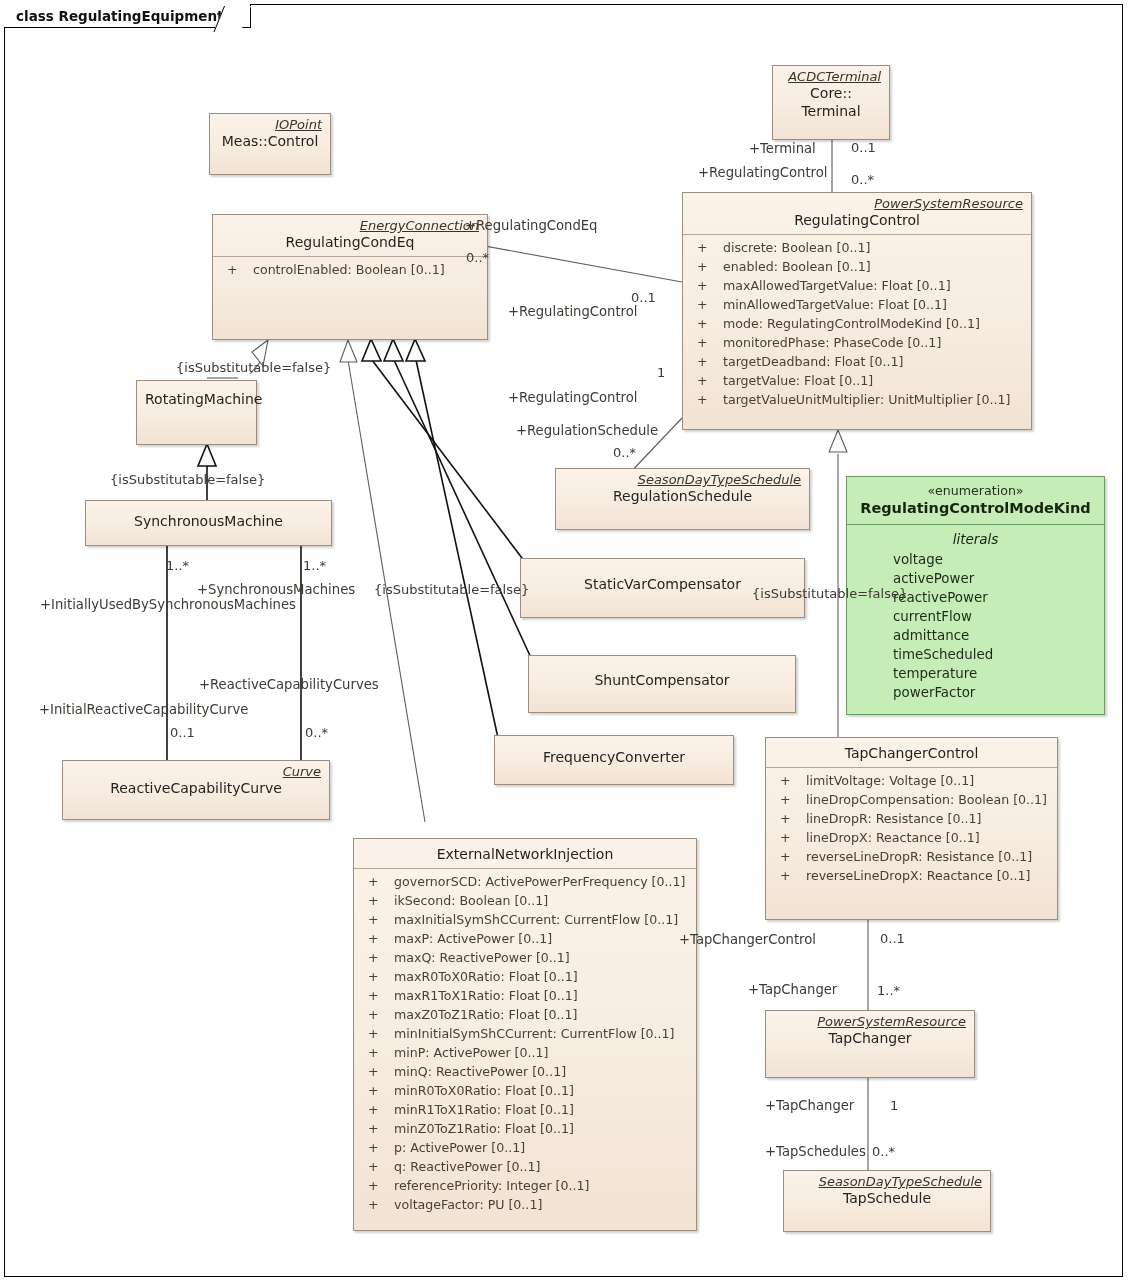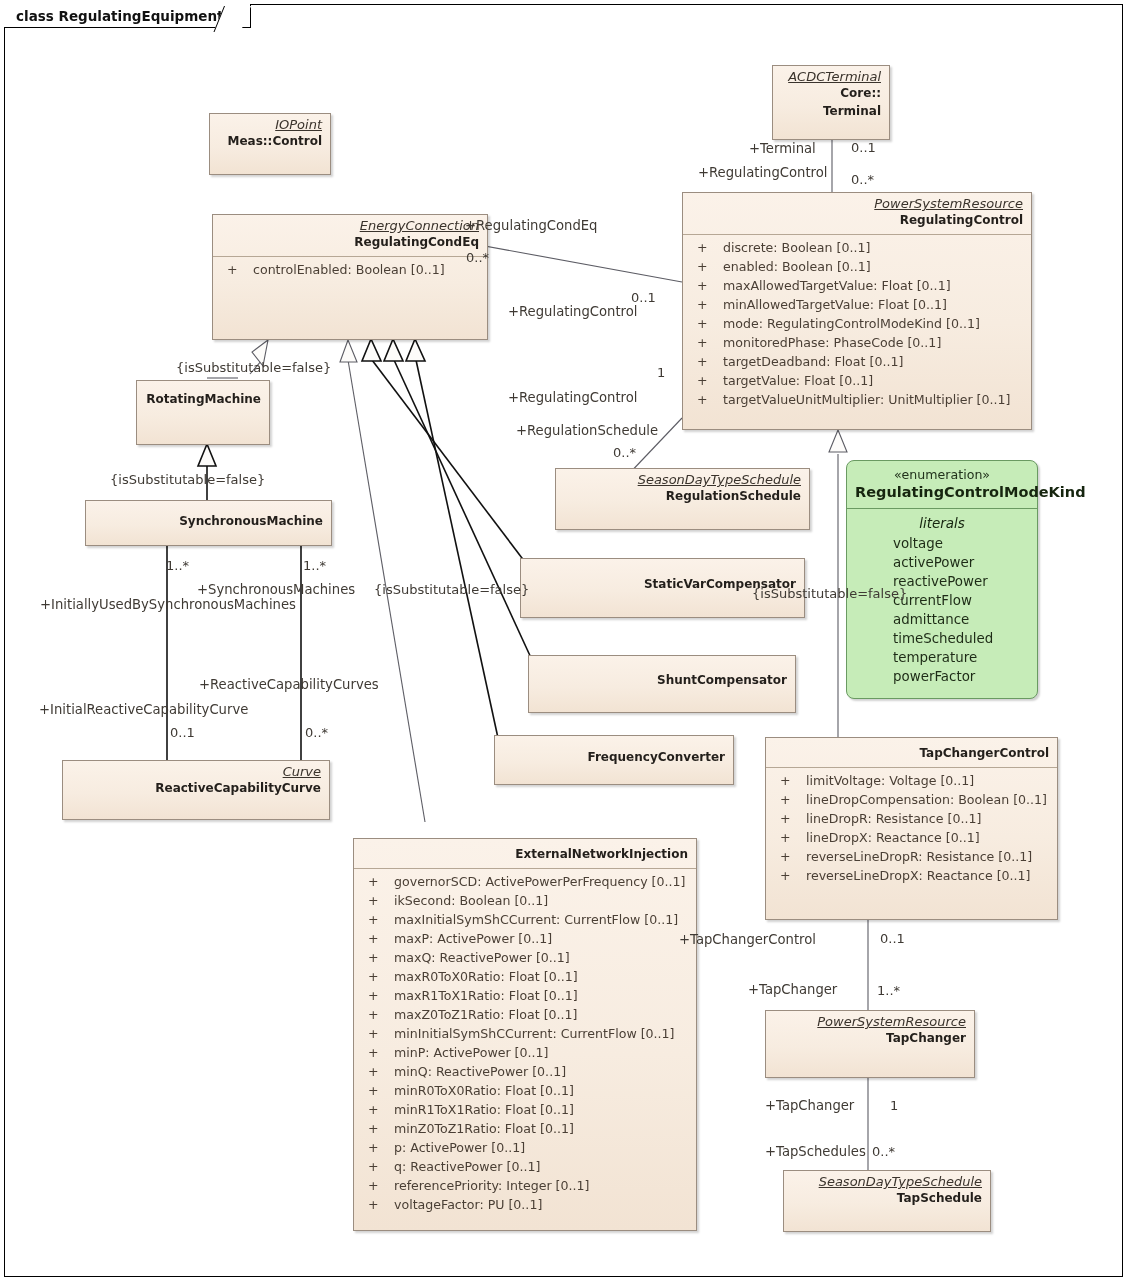--- a/index.html
+++ b/index.html
@@ -15,22 +15,22 @@
   .frame-tab-notch{position:absolute;width:26px;height:26px;top:2px;background:#fff;
     border-left:1.5px solid #000;transform:skewX(-22deg);transform-origin:top left;}
 
   
   .cls{position:absolute;box-sizing:border-box;border:1px solid #9b8d80;
     background:linear-gradient(to bottom,#fbf2e9 0%,#f7ece0 55%,#f2e3d3 100%);
     box-shadow:2px 2px 2px rgba(0,0,0,0.18);}
   .cls .hdr{padding:3px 8px 5px 8px;text-align:center;}
   .cls .stereo{display:block;font-style:italic;font-size:13px;color:#3a332c;text-align:right;
     line-height:15px;white-space:nowrap;text-decoration:underline;}
-  .cls .cname{display:block;font-weight:bold;font-size:12px;color:#231f1b;line-height:18px;
-    text-align:right;white-space:nowrap;}
+  .cls .cname{display:block;font-weight:normal;font-size:14px;color:#231f1b;line-height:18px;
+    text-align:center;white-space:nowrap;}
   .cls .sep{border-top:1px solid #b6a795;margin:0;}
   .cls .attrs{padding:3px 4px 6px 14px;}
   .cls .attr{font-size:12.6px;color:#4a3f35;line-height:19px;white-space:nowrap;}
   .cls .attr .vis{display:inline-block;width:26px;color:#4a3f35;}
 
   
   .enum{position:absolute;box-sizing:border-box;border:1px solid #6a9a62;
     background:#c6ecb8;box-shadow:2px 2px 2px rgba(0,0,0,0.18);}
   .enum .hdr{padding:5px 8px 6px 8px;text-align:center;}
   .enum .stereo{display:block;font-size:12.6px;color:#22331c;line-height:17px;}
@@ -139,21 +139,21 @@
       <div class="attr"><span class="vis">+</span><span>maxAllowedTargetValue: Float [0..1]</span></div>
       <div class="attr"><span class="vis">+</span><span>minAllowedTargetValue: Float [0..1]</span></div>
       <div class="attr"><span class="vis">+</span><span>mode: RegulatingControlModeKind [0..1]</span></div>
       <div class="attr"><span class="vis">+</span><span>monitoredPhase: PhaseCode [0..1]</span></div>
       <div class="attr"><span class="vis">+</span><span>targetDeadband: Float [0..1]</span></div>
       <div class="attr"><span class="vis">+</span><span>targetValue: Float [0..1]</span></div>
       <div class="attr"><span class="vis">+</span><span>targetValueUnitMultiplier: UnitMultiplier [0..1]</span></div>
     </div>
   </div>
 
-  <div class="cls" style="left:136px;top:380px;width:134px;height:65px;">
+  <div class="cls" style="left:136px;top:380px;width:121px;height:65px;">
     <div class="hdr" style="padding-top:9px;">
       <span class="cname">RotatingMachine</span>
     </div>
   </div>
 
   <div class="cls" style="left:85px;top:500px;width:247px;height:46px;">
     <div class="hdr" style="padding-top:11px;">
       <span class="cname">SynchronousMachine</span>
     </div>
   </div>
@@ -239,21 +239,21 @@
     </div>
   </div>
 
   <div class="cls" style="left:783px;top:1170px;width:208px;height:62px;">
     <div class="hdr">
       <span class="stereo">SeasonDayTypeSchedule</span>
       <span class="cname">TapSchedule</span>
     </div>
   </div>
 
-  <div class="enum" style="left:846px;top:460px;width:192px;height:239px;border-radius:8px;">
+  <div class="enum" style="left:846px;top:476px;width:259px;height:239px;">
     <div class="hdr">
       <span class="stereo">«enumeration»</span>
       <span class="cname">RegulatingControlModeKind</span>
     </div>
     <div class="sep"></div>
     <div class="lits">
       <div class="litshdr">literals</div>
       <div class="lit">voltage</div>
       <div class="lit">activePower</div>
       <div class="lit">reactivePower</div>

